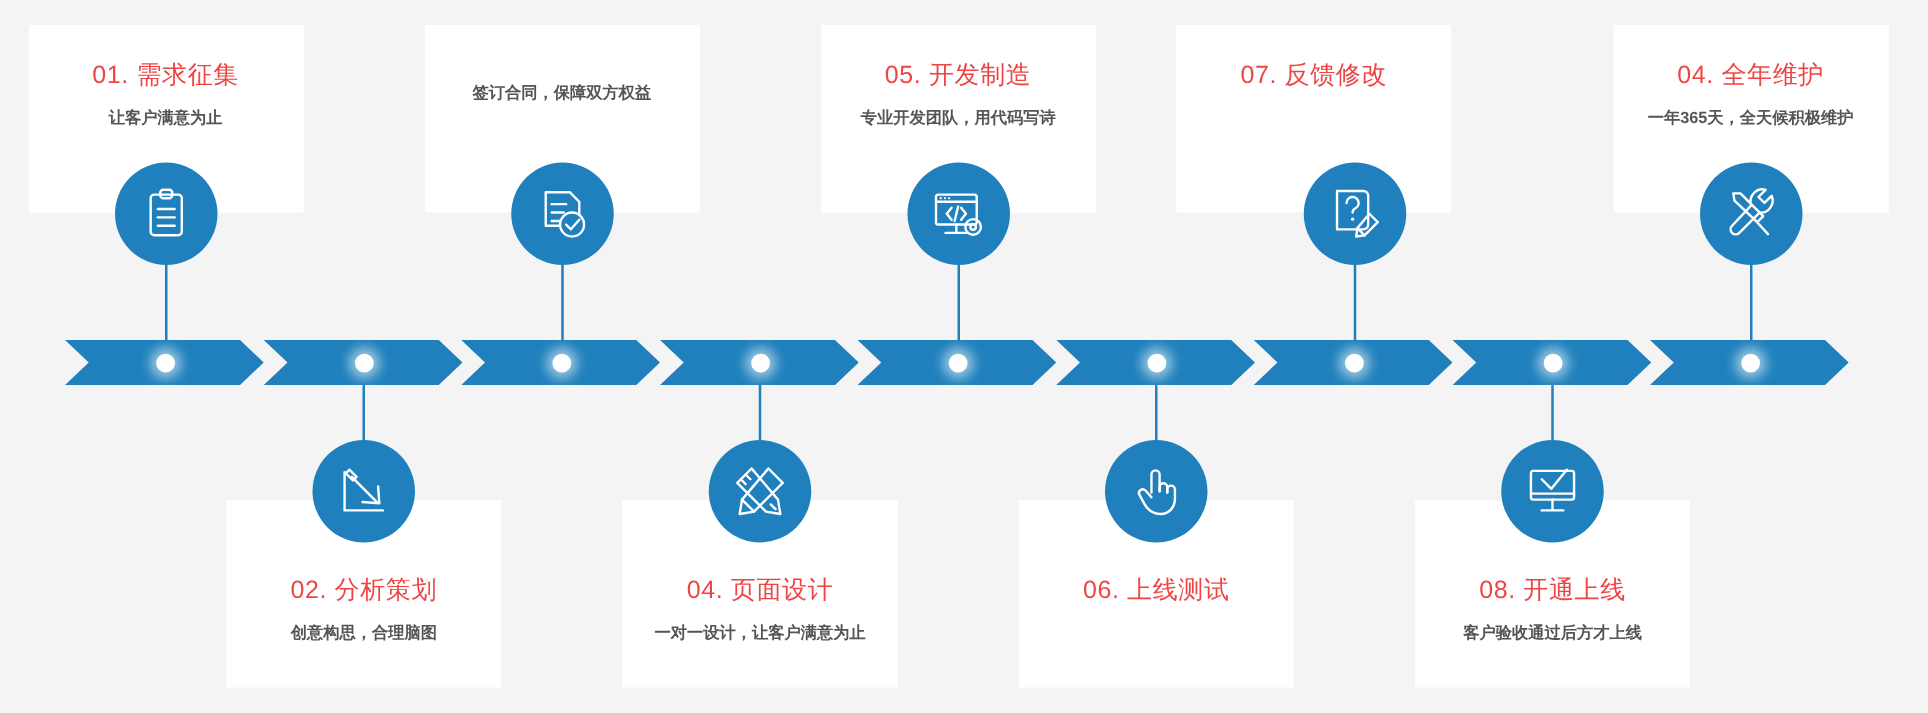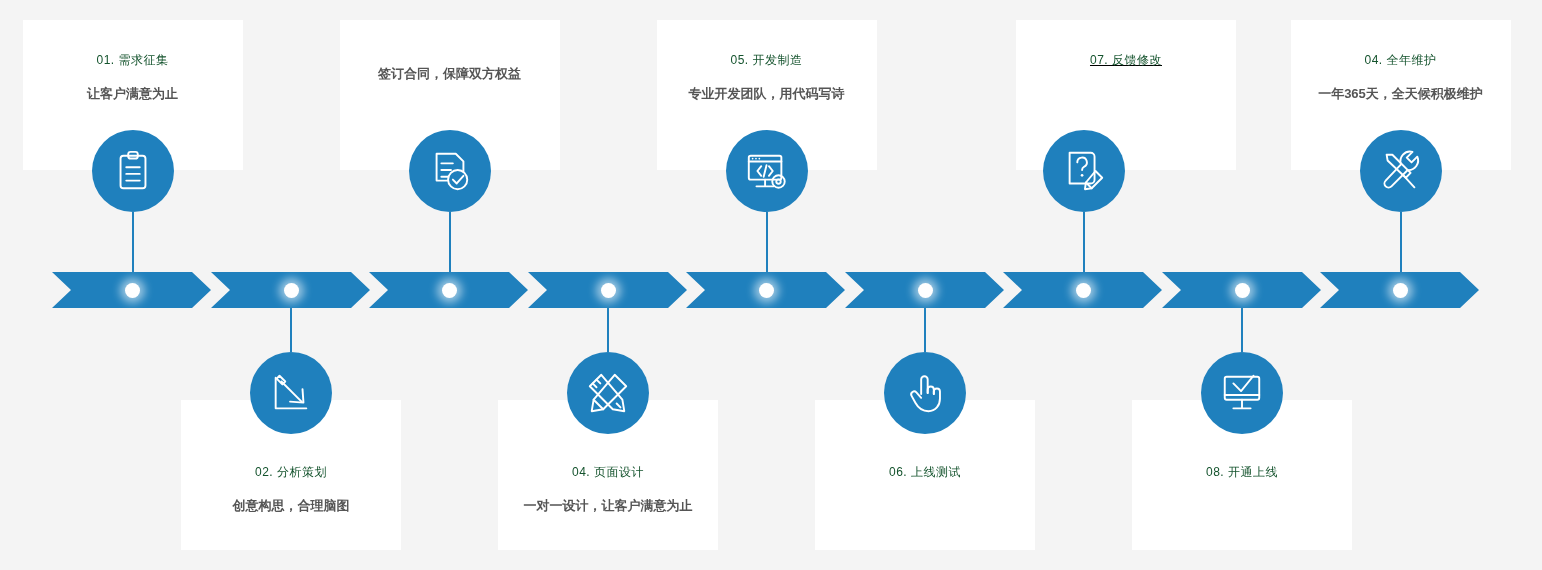--- a/index.html
+++ b/index.html
@@ -20,22 +20,22 @@
     position: absolute;
     width: 220px;
     background: #ffffff;
     text-align: center;
     z-index: 1;
   }
   .card.top    { top: 20px;  height: 150px; padding-top: 30px; }
   .card.bottom { top: 400px; height: 150px; padding-top: 62px; }
 
   .card-title {
-    font-size: 12px;
-    color: #14532d;
+    font-size: 20px;
+    color: #ef4444;
     letter-spacing: 0.5px;
     line-height: 20px;
     white-space: nowrap;
   }
   .card-sub {
     margin-top: 15px;
     font-size: 13px;
     font-weight: bold;
     color: #555555;
     line-height: 18px;
@@ -239,38 +239,39 @@
         <svg viewBox="0 0 48 48">
           <path d="M9 5 h22 a4 4 0 0 1 4 4 v24 a4 4 0 0 1 -4 4 h-22 Z" fill="none" stroke="#ffffff" stroke-width="2" stroke-linecap="round" stroke-linejoin="round"></path>
         <path d="M17 15 a5 5 0 1 1 7 4.6 c-1.5 .9 -2 1.9 -2 3.4" fill="none" stroke="#ffffff" stroke-width="2" stroke-linecap="round" stroke-linejoin="round"></path>
         <circle cx="22" cy="28.5" r="1.4" fill="#fff"></circle>
         <path d="M36 24 L43 31 L32 42 L25 43 L26 36 Z" fill="none" stroke="#ffffff" stroke-width="2" stroke-linecap="round" stroke-linejoin="round"></path>
         <line x1="26" y1="36" x2="32" y2="42" fill="none" stroke="#ffffff" stroke-width="2" stroke-linecap="round" stroke-linejoin="round"></line>
         </svg>
       </span>
     </div>
     <div class="connector" style="left: 1082.5px; top: 212px; height: 63px;"></div>
-    <div class="card top" style="left: 1016px; text-decoration: underline;">
+    <div class="card top" style="left: 941px;">
       <div class="card-title">07. 反馈修改</div>
     </div>
     <div class="dot" style="left: 1234.5px; top: 282.5px;"></div>
     <div class="circle" style="left: 1201px; top: 352px;">
       <span>
         <svg viewBox="0 0 48 48">
           <rect x="6" y="7" width="36" height="24" rx="2" fill="none" stroke="#ffffff" stroke-width="2" stroke-linecap="round" stroke-linejoin="round"></rect>
         <line x1="6" y1="26" x2="42" y2="26" fill="none" stroke="#ffffff" stroke-width="2" stroke-linecap="round" stroke-linejoin="round"></line>
         <polyline points="15,14 23,22 36,6" fill="none" stroke="#ffffff" stroke-width="2" stroke-linecap="round" stroke-linejoin="round"></polyline>
         <line x1="24" y1="31" x2="24" y2="39" fill="none" stroke="#ffffff" stroke-width="2" stroke-linecap="round" stroke-linejoin="round"></line>
           <line x1="15" y1="40" x2="33" y2="40" fill="none" stroke="#ffffff" stroke-width="2" stroke-linecap="round" stroke-linejoin="round"></line>
         </svg>
       </span>
     </div>
     <div class="connector" style="left: 1241px; top: 305px; height: 47px;"></div>
     <div class="card bottom" style="left: 1132px;">
       <div class="card-title">08. 开通上线</div>
+      <div class="card-sub">客户验收通过后方才上线</div>
     </div>
     <div class="dot" style="left: 1393px; top: 282.5px;"></div>
     <div class="circle" style="left: 1359.5px; top: 130px;">
       <span>
         <svg viewBox="0 0 48 48">
         <path d="M41 9 l-6 6 -5 -5 6 -6 a10 10 0 0 0 -12 13 L8 34 a4.2 4.2 0 0 0 6 6 L31 23 a10 10 0 0 0 10 -14 Z" fill="none" stroke="#ffffff" stroke-width="2" stroke-linecap="round" stroke-linejoin="round"></path>
         <path d="M9 7 L15 7 L34 26 L29 31 L10 13 Z" fill="none" stroke="#ffffff" stroke-width="2" stroke-linecap="round" stroke-linejoin="round"></path>
         <line x1="27" y1="29" x2="38" y2="41" fill="none" stroke="#ffffff" stroke-width="2" stroke-linecap="round" stroke-linejoin="round"></line>
         </svg>
       </span>

